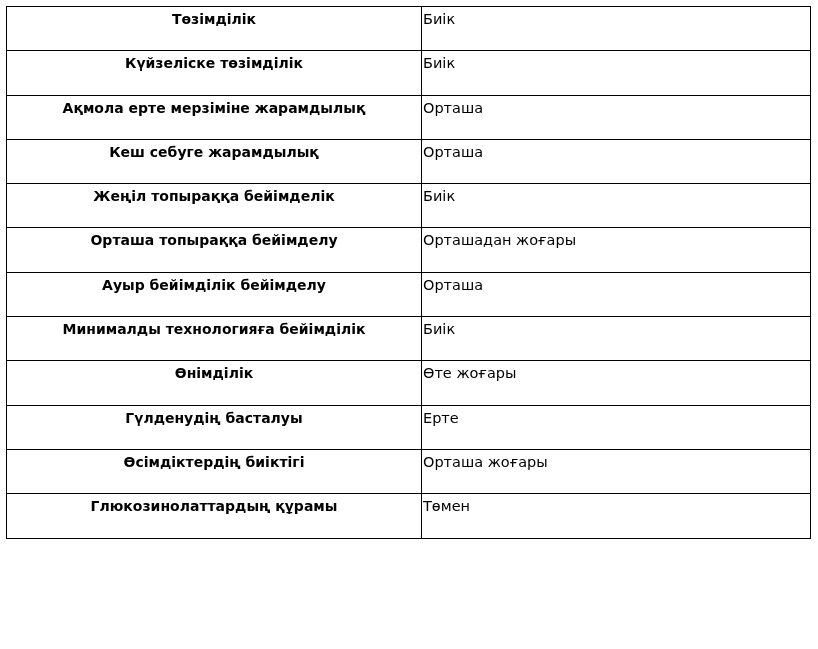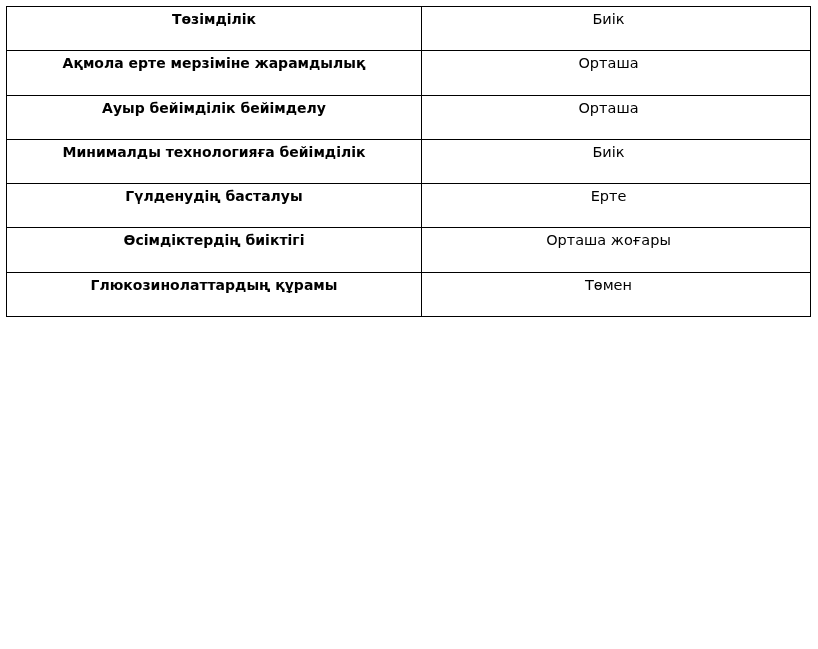--- a/index.html
+++ b/index.html
@@ -23,46 +23,66 @@
     margin-top: 19px;
   }
   td.prop {
     width: 415px;
     text-align: center;
     font-weight: bold;
     padding-top: 4px;
     font-size: 14px;
   }
   td.val {
-    text-align: center;
+    text-align: left;
     padding-left: 1px;
     padding-top: 4px;
     font-size: 14.5px;
   }
 </style>
 </head>
 <body>
 
 <table>
   <tbody>
     <tr>
       <td class="prop">Төзімділік</td>
       <td class="val">Биік</td>
     </tr>
     <tr>
+      <td class="prop">Күйзеліске төзімділік</td>
+      <td class="val">Биік</td>
+    </tr>
+    <tr>
       <td class="prop">Ақмола ерте мерзіміне жарамдылық</td>
       <td class="val">Орташа</td>
+    </tr>
+    <tr>
+      <td class="prop">Кеш себуге жарамдылық</td>
+      <td class="val">Орташа</td>
+    </tr>
+    <tr>
+      <td class="prop">Жеңіл топыраққа бейімделік</td>
+      <td class="val">Биік</td>
+    </tr>
+    <tr>
+      <td class="prop">Орташа топыраққа бейімделу</td>
+      <td class="val">Орташадан жоғары</td>
     </tr>
     <tr>
       <td class="prop">Ауыр бейімділік бейімделу</td>
       <td class="val">Орташа</td>
     </tr>
     <tr>
       <td class="prop">Минималды технологияға бейімділік</td>
       <td class="val">Биік</td>
+    </tr>
+    <tr>
+      <td class="prop">Өнімділік</td>
+      <td class="val">Өте жоғары</td>
     </tr>
     <tr>
       <td class="prop">Гүлденудің басталуы</td>
       <td class="val">Ерте</td>
     </tr>
     <tr>
       <td class="prop">Өсімдіктердің биіктігі</td>
       <td class="val">Орташа жоғары</td>
     </tr>
     <tr>

